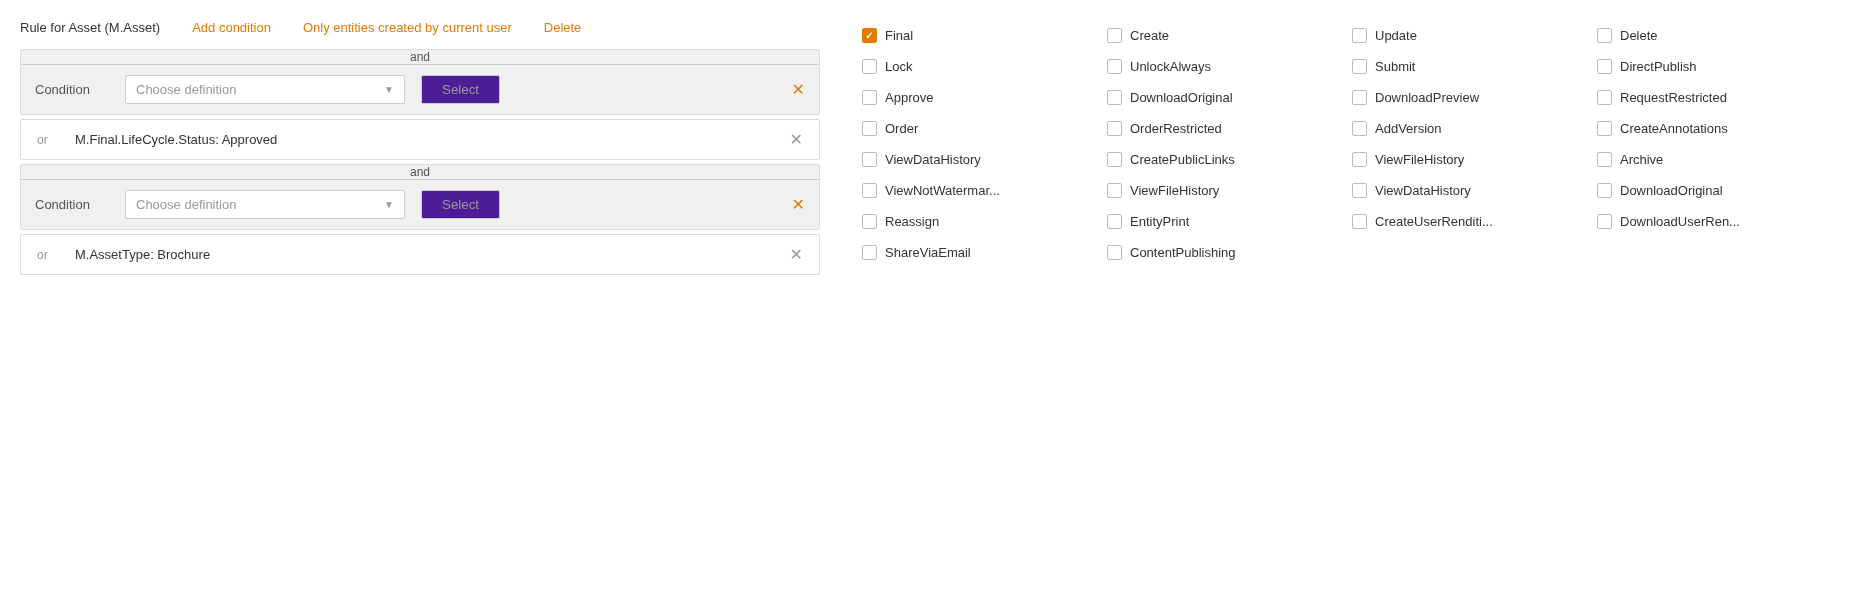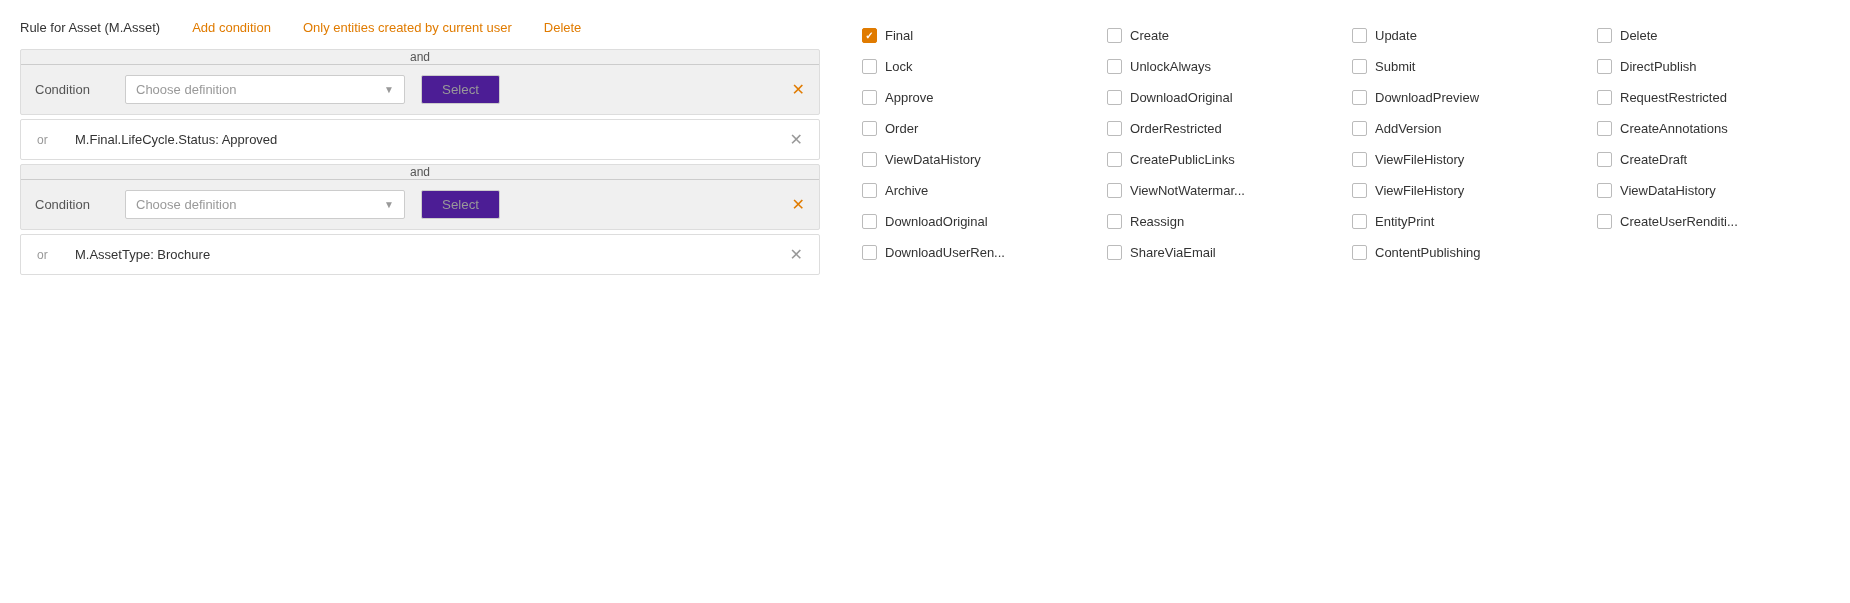--- a/index.html
+++ b/index.html
@@ -287,24 +287,20 @@
       <div class="perm-item">
         <div class="checkbox"></div>
         <span>CreatePublicLinks</span>
       </div>
       <div class="perm-item">
         <div class="checkbox"></div>
         <span>ViewFileHistory</span>
       </div>
       <div class="perm-item">
         <div class="checkbox"></div>
-        <span>CreateDraft</span>
-      </div>
-      <div class="perm-item">
-        <div class="checkbox"></div>
         <span>Archive</span>
       </div>
       <div class="perm-item">
         <div class="checkbox"></div>
         <span>ViewNotWatermar...</span>
       </div>
       <div class="perm-item">
         <div class="checkbox"></div>
         <span>ViewFileHistory</span>
       </div>

